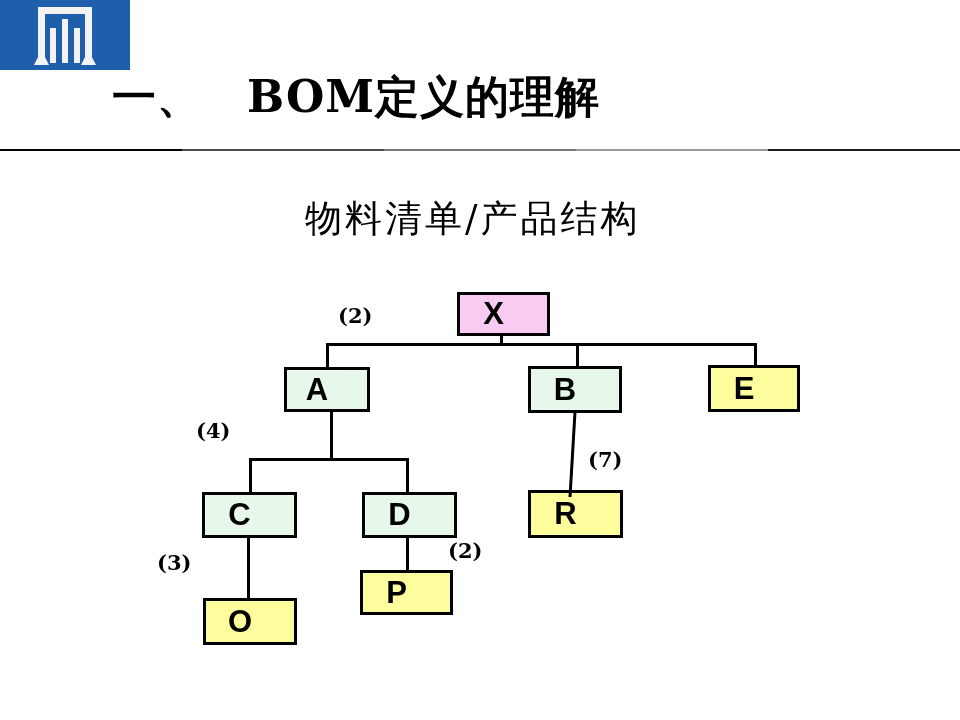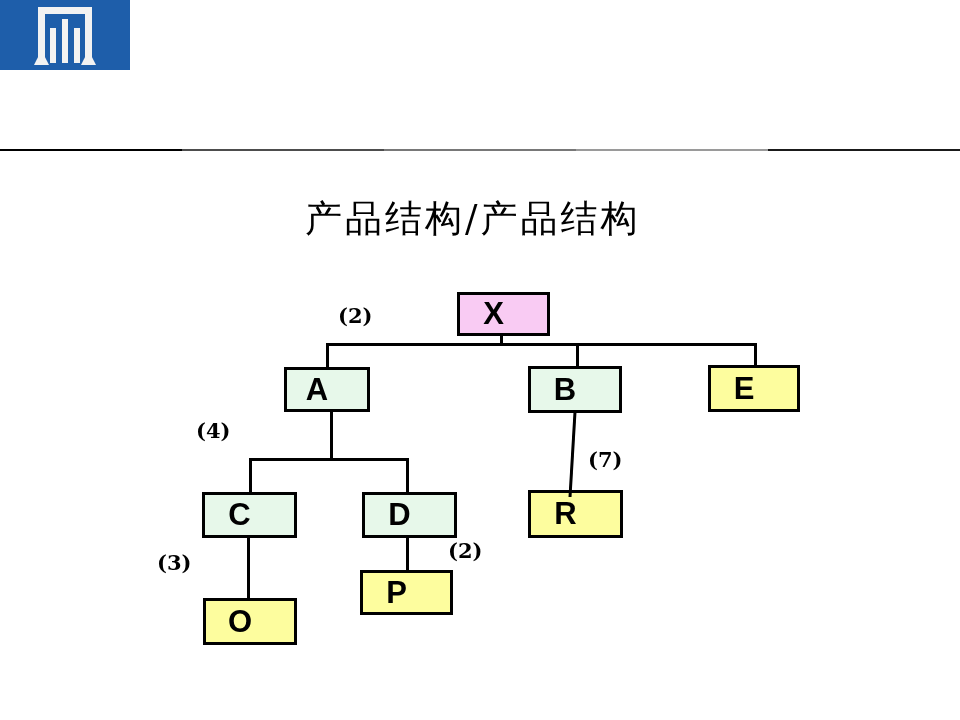--- a/index.html
+++ b/index.html
@@ -51,22 +51,23 @@
       <div class="bar legL"></div>
       <div class="bar legR"></div>
       <div class="bar footL"></div>
       <div class="bar footR"></div>
       <div class="bar mid"></div>
       <div class="bar inL"></div>
       <div class="bar inR"></div>
     </div>
   </div>
 
+  <div class="title">一、　BOM定义的理解</div>
   <div class="rule"></div>
-  <div class="subtitle">产品结构/产品结构</div>
+  <div class="subtitle">物料清单/产品结构</div>
 
   <div class="conn" style="left:500px;top:334px;width:3px;height:11px"></div>
   <div class="conn" style="left:326px;top:343px;width:431px;height:3px"></div>
   <div class="conn" style="left:326px;top:343px;width:3px;height:25px"></div>
   <div class="conn" style="left:576px;top:343px;width:3px;height:24px"></div>
   <div class="conn" style="left:754px;top:343px;width:3px;height:23px"></div>
   <div class="conn" style="left:330px;top:411px;width:3px;height:50px"></div>
   <div class="conn" style="left:249px;top:458px;width:160px;height:3px"></div>
   <div class="conn" style="left:249px;top:458px;width:3px;height:35px"></div>
   <div class="conn" style="left:406px;top:458px;width:3px;height:35px"></div>

